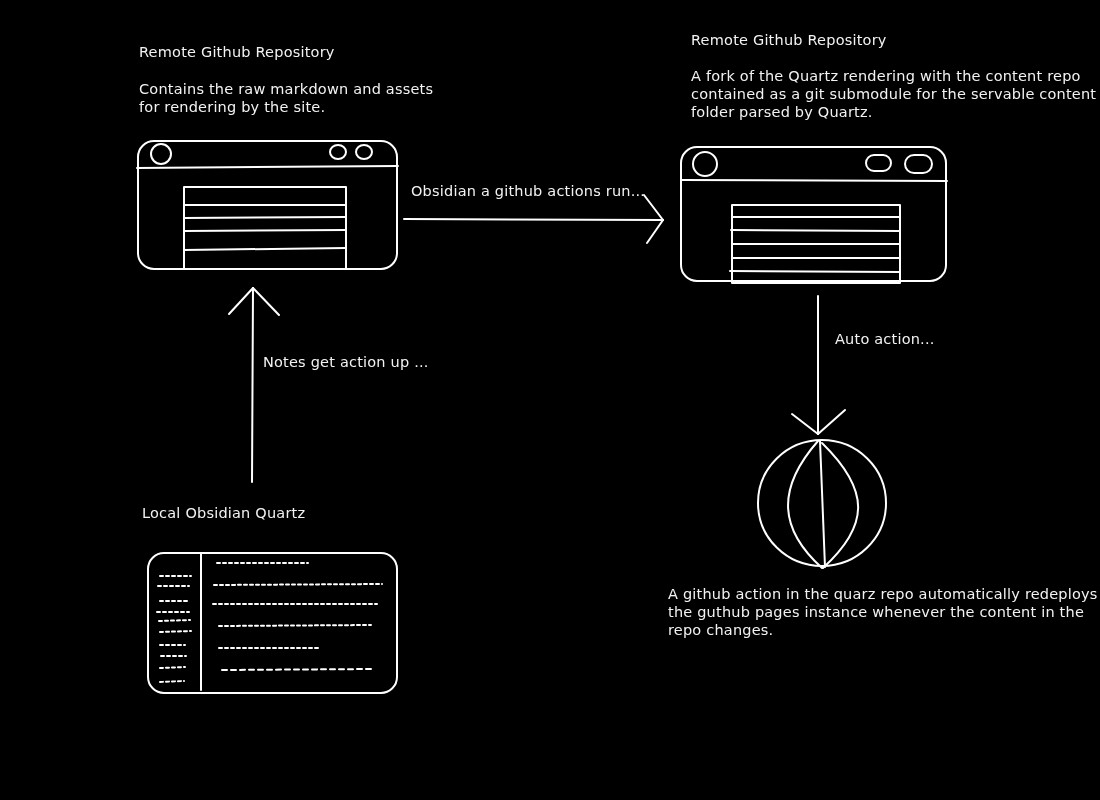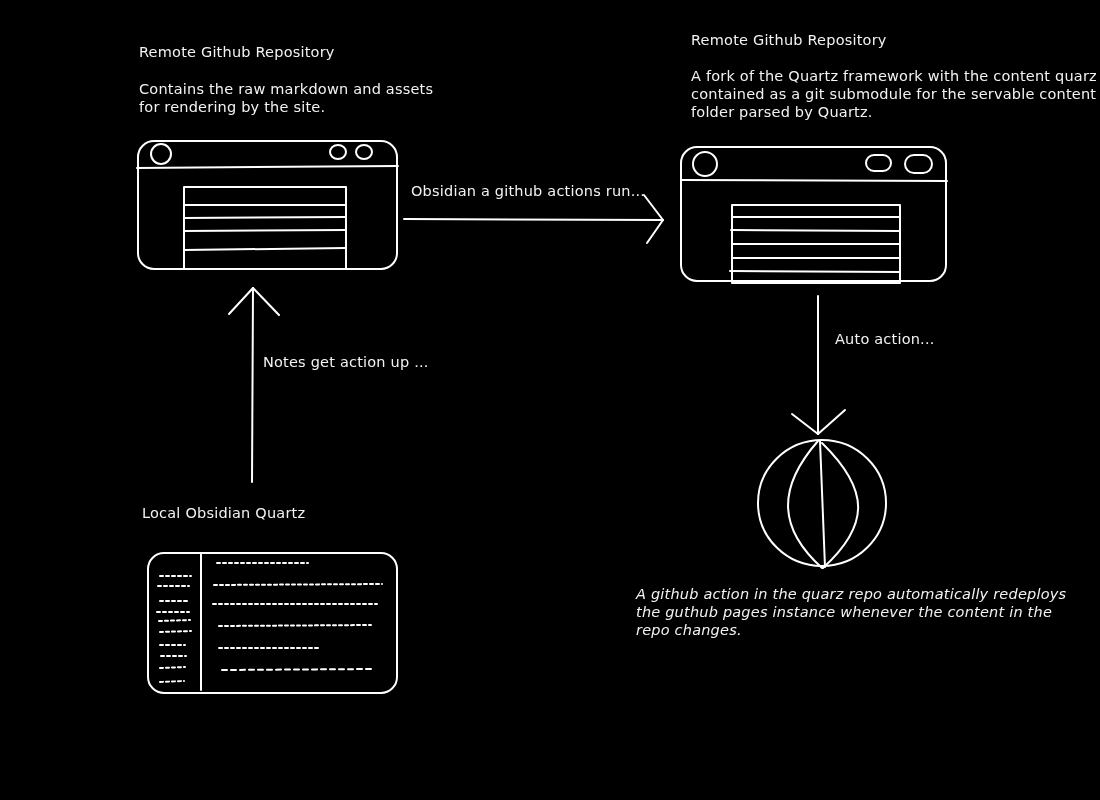--- a/index.html
+++ b/index.html
@@ -10,30 +10,30 @@
   svg.canvas * { fill: none; stroke: #fff; stroke-width: 2; stroke-linecap: round; stroke-linejoin: round; }
 </style>
 </head>
 <body>
 
 <div class="txt" style="left:139px; top:43px;">Remote Github Repository</div>
 <div class="txt" style="left:139px; top:80px;">Contains the raw markdown and assets
 for rendering by the site.</div>
 
 <div class="txt" style="left:691px; top:31px;">Remote Github Repository</div>
-<div class="txt" style="left:691px; top:67px;">A fork of the Quartz framework with the content quarz
+<div class="txt" style="left:691px; top:67px;">A fork of the Quartz rendering with the content repo
 contained as a git submodule for the servable content
 folder parsed by Quartz.</div>
 
 <div class="txt" style="left:411px; top:182px;">Obsidian a github actions run...</div>
 <div class="txt" style="left:263px; top:353px;">Notes get action up ...</div>
 <div class="txt" style="left:835px; top:330px;">Auto action...</div>
 
 <div class="txt" style="left:142px; top:504px;">Local Obsidian Quartz</div>
-<div class="txt" style="left:636px; top:585px;font-style:italic;">A github action in the quarz repo automatically redeploys
+<div class="txt" style="left:668px; top:585px;">A github action in the quarz repo automatically redeploys
 the guthub pages instance whenever the content in the
 repo changes.</div>
 
 <svg class="canvas" width="1100" height="800" viewBox="0 0 1100 800">
 
   <g>
     <rect x="138" y="141" width="259" height="128" rx="16" ry="16"></rect>
     <line x1="137" y1="168" x2="398" y2="166"></line>
     <circle cx="161" cy="154" r="10"></circle>
     <ellipse cx="338" cy="152" rx="8" ry="7"></ellipse>

